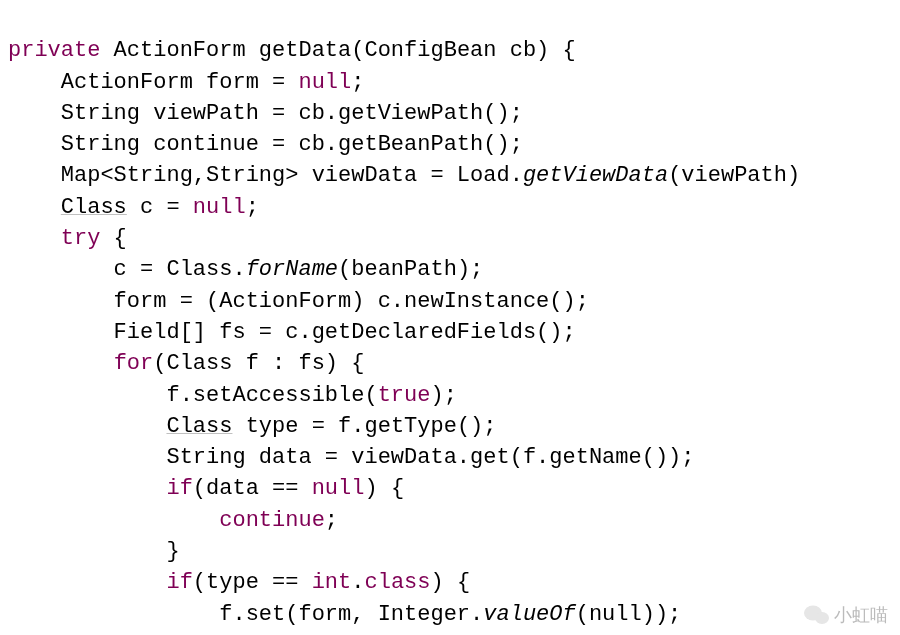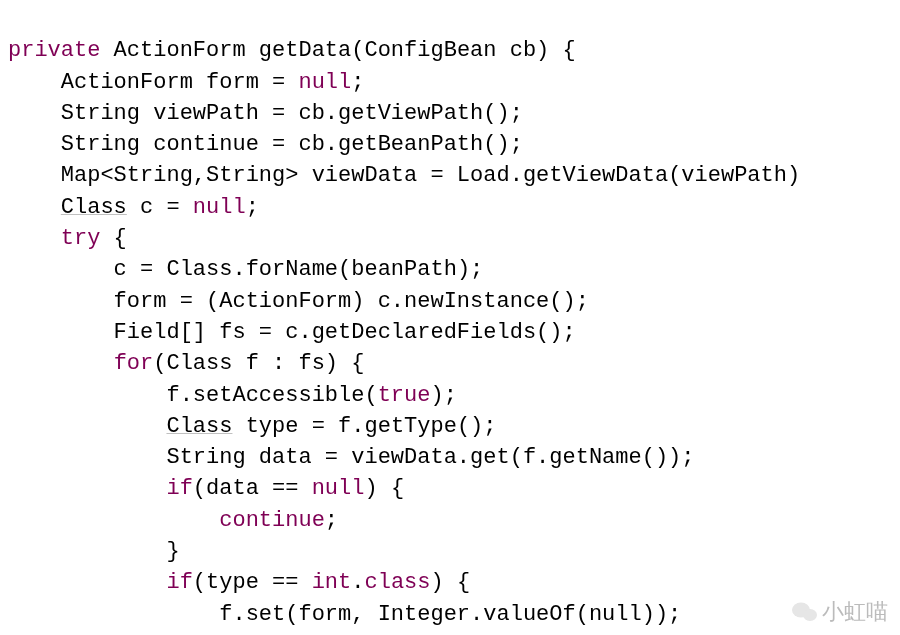--- a/index.html
+++ b/index.html
@@ -13,29 +13,29 @@
     font-family: Consolas, "Courier New", monospace;
   }
   .code {
     padding: 4px 0 0 8px;
     font-size: 22px;
     line-height: 31.3px;
     white-space: pre;
     color: #000;
   }
   .kw { color: #7f0055; font-weight: normal; }   
-  .meth-italic { }
+  .meth-italic { font-style: italic; }
   .class-uline { text-decoration: underline; text-decoration-color: #c0c0c0; text-decoration-thickness: 1px; }
   .norm { color: #000; margin-top: 28px; }
   .watermark {
     position: absolute;
     bottom: 8px;
     right: 12px;
     font-family: sans-serif;
-    font-size: 22px;
+    font-size: 18px;
     color: #b0b0b0;
     opacity: 0.85;
     display: flex;
     align-items: center;
     gap: 4px;
   }
   .watermark svg { opacity: 0.55; }
 </style>
 </head>
 <body>

